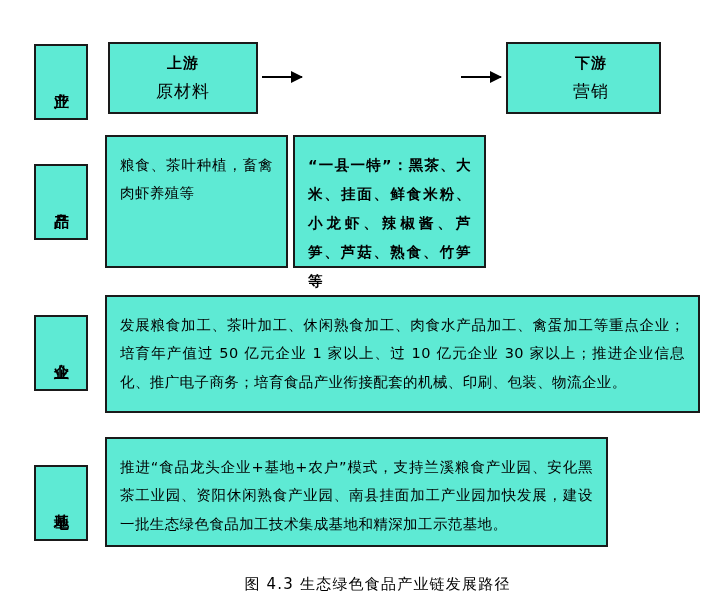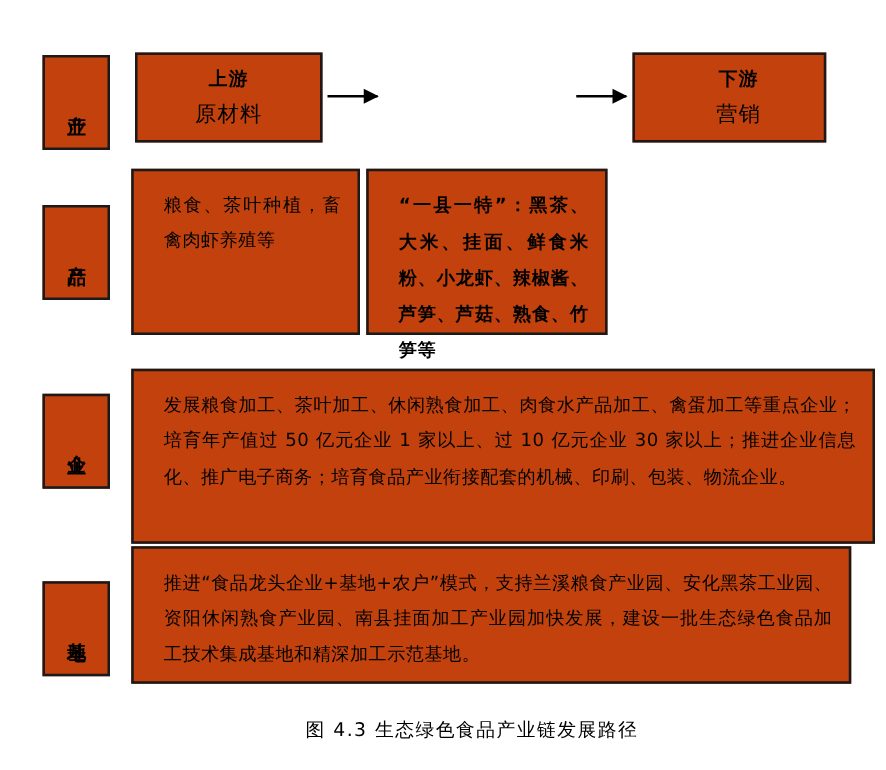--- a/index.html
+++ b/index.html
@@ -22,21 +22,21 @@
     top: 0;
     width: 709px;
     height: 616px;
   }
 
   
   .box {
     position: absolute;
     box-sizing: border-box;
     border: 2px solid #1a1a1a;
-    background: #c2410c;
+    background: #5eead4;
   }
 
   
   .cat-label {
     display: flex;
     align-items: center;
     justify-content: center;
     font-size: 15px;
     font-weight: bold;
     letter-spacing: 0px;
@@ -80,21 +80,21 @@
     top: -5px;
     width: 0;
     height: 0;
     border-top: 6px solid transparent;
     border-bottom: 6px solid transparent;
     border-left: 12px solid #000000;
   }
 
   
   .content {
-    padding: 14px 13px 10px 24px;
+    padding: 14px 13px 10px 13px;
     font-size: 14.5px;
     line-height: 1.95;
     letter-spacing: 0.4px;
     text-align: justify;
     text-justify: inter-ideograph;
   }
   .content.narrow {
     line-height: 2.0;
     font-weight: bold;
   }
@@ -145,27 +145,27 @@
 
   <div class="box content narrow" style="left:293px; top:135px; width:193px; height:133px;">
     <span>“一县一特”：黑茶、大米、挂面、鲜食米粉、小龙虾、辣椒酱、芦笋、芦菇、熟食、竹笋等</span>
   </div>
 
 
   <div class="box cat-label" style="left:34px; top:315px; width:54px; height:76px;">
     <span class="stack">企业</span>
   </div>
 
-  <div class="box content" style="left:105px; top:295px; width:595px; height:140px;">
+  <div class="box content" style="left:105px; top:295px; width:595px; height:118px;">
     <span>发展粮食加工、茶叶加工、休闲熟食加工、肉食水产品加工、禽蛋加工等重点企业；培育年产值过 50 亿元企业 1 家以上、过 10 亿元企业 30 家以上；推进企业信息化、推广电子商务；培育食品产业衔接配套的机械、印刷、包装、物流企业。</span>
   </div>
 
   <div class="box cat-label" style="left:34px; top:465px; width:54px; height:76px;">
     <span class="stack">基地</span>
   </div>
 
-  <div class="box content" style="left:105px; top:437px; width:576px; height:110px;">
+  <div class="box content" style="left:105px; top:437px; width:503px; height:110px;">
     <span>推进“食品龙头企业+基地+农户”模式，支持兰溪粮食产业园、安化黑茶工业园、资阳休闲熟食产业园、南县挂面加工产业园加快发展，建设一批生态绿色食品加工技术集成基地和精深加工示范基地。</span>
   </div>
 
   <div class="caption">图 4.3  生态绿色食品产业链发展路径</div>
 
 </div>
 
 </body></html>

